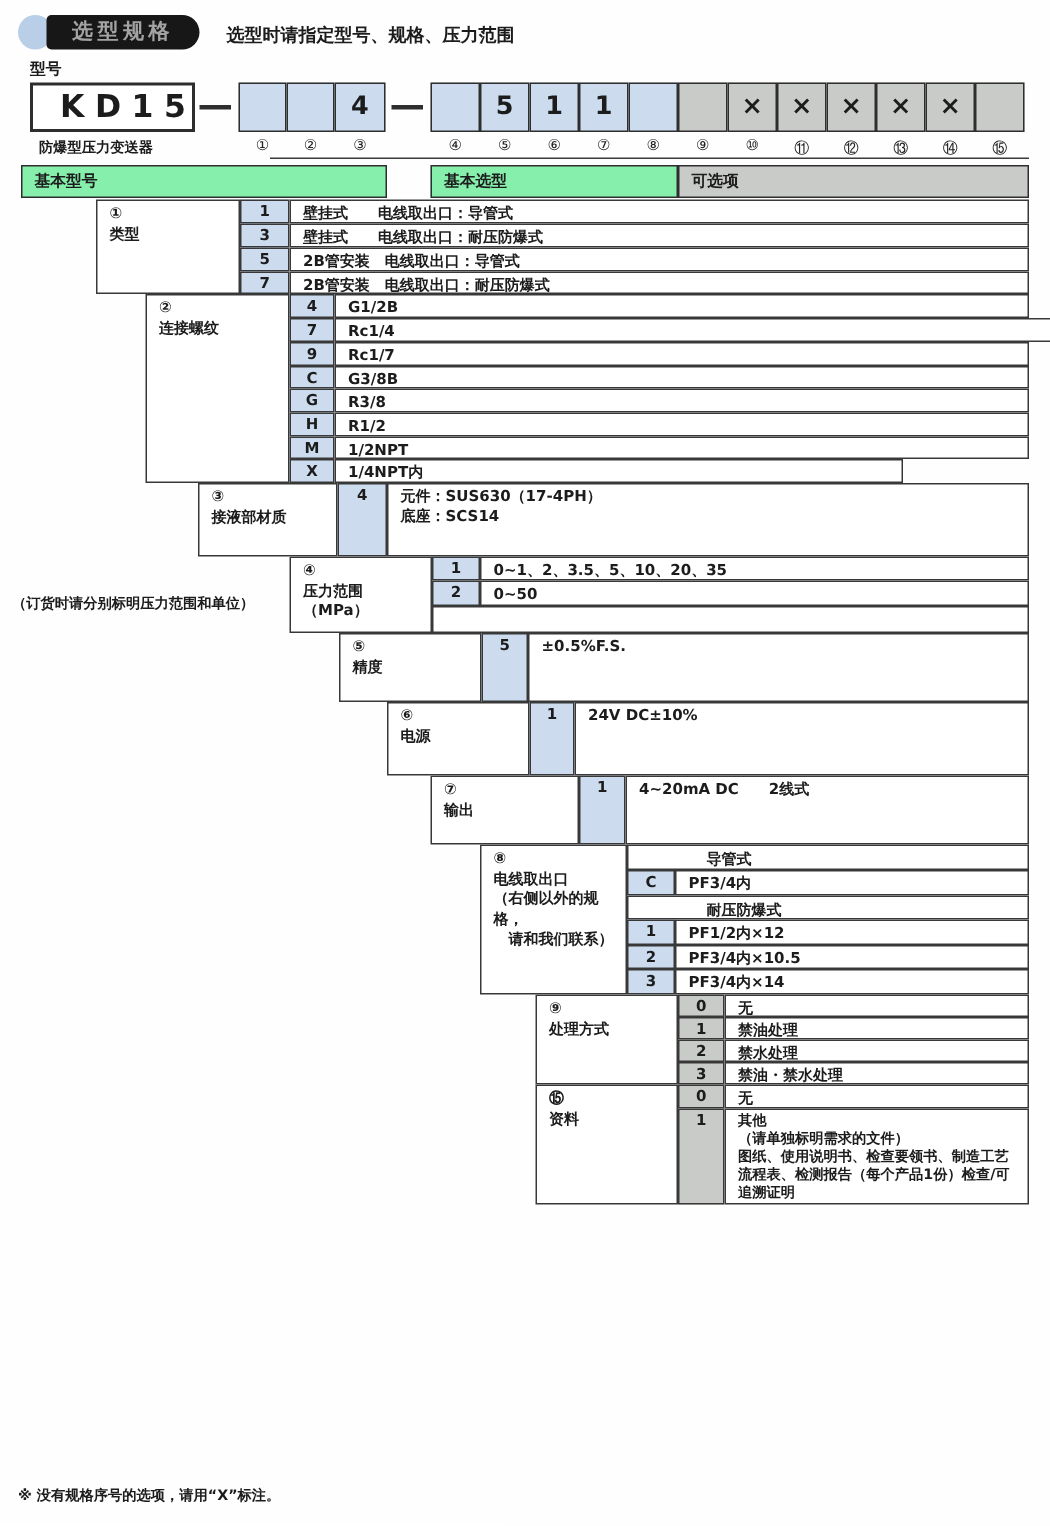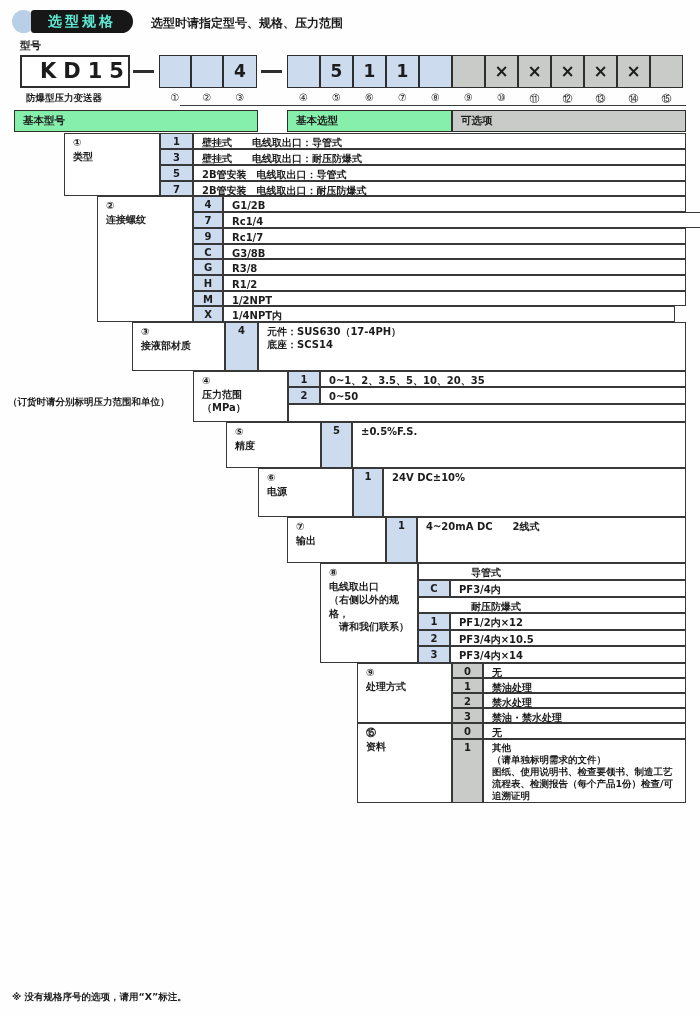--- a/index.html
+++ b/index.html
@@ -1,21 +1,21 @@
 <!DOCTYPE html>
 <html><head>
 <meta charset="utf-8">
 <style>
   html,body{margin:0;padding:0;background:#ffffff;}
   .page{position:relative;width:700px;height:1017px;background:#fefefe;
         font-family:"DejaVu Sans","Liberation Sans",sans-serif;color:#1c1c1c;overflow:hidden;}
   .abs{position:absolute;box-sizing:border-box;}
   
   .badge-ellipse{width:23px;height:23px;border-radius:50%;background:#b9cfe8;}
-  .badge{background:#171717;color:#5eead4;border-radius:4px 14px 14px 4px;
+  .badge{background:#171717;color:#a3a3a3;border-radius:4px 14px 14px 4px;
          font-size:14px;font-weight:bold;letter-spacing:3px;text-align:center;line-height:23px;}
   .subtitle{font-size:12px;font-weight:bold;}
   .small-label{font-size:10.5px;font-weight:bold;}
   
   .mbox{border:2px solid #2e2e2e;background:#fff;text-align:center;font-weight:bold;}
   .kd{font-size:21px;letter-spacing:7px;line-height:29px;padding-left:18px;}
   .digit{border:1.6px solid #2e2e2e;text-align:center;font-size:17px;font-weight:bold;line-height:30px;}
   .digit.blue{background:#ccdcee;}
   .digit.gray{background:#c9cbc8;}
   .dash{background:#2e2e2e;height:2.5px;}
@@ -114,21 +114,21 @@
   <div class="abs cell desc" style="left:223px;top:228px;width:463px;height:16px;">Rc1/7</div>
   <div class="abs cell code" style="left:193px;top:244px;width:30px;height:15px;">C</div>
   <div class="abs cell desc" style="left:223px;top:244px;width:463px;height:15px;">G3/8B</div>
   <div class="abs cell code" style="left:193px;top:259px;width:30px;height:16px;">G</div>
   <div class="abs cell desc" style="left:223px;top:259px;width:463px;height:16px;">R3/8</div>
   <div class="abs cell code" style="left:193px;top:275px;width:30px;height:16px;">H</div>
   <div class="abs cell desc" style="left:223px;top:275px;width:463px;height:16px;">R1/2</div>
   <div class="abs cell code" style="left:193px;top:291px;width:30px;height:15px;">M</div>
   <div class="abs cell desc" style="left:223px;top:291px;width:463px;height:15px;">1/2NPT</div>
   <div class="abs cell code" style="left:193px;top:306px;width:30px;height:16px;">X</div>
-  <div class="abs cell desc" style="left:223px;top:306px;width:452px;height:16px;">1/4NPT内</div>
+  <div class="abs cell desc" style="left:223px;top:306px;width:379px;height:16px;">1/4NPT内</div>
 
   <div class="abs cell label-box" style="left:132px;top:322px;width:93px;height:49px;">③
 接液部材质</div>
   <div class="abs cell code" style="left:225px;top:322px;width:33px;height:49px;">4</div>
   <div class="abs cell desc" style="left:258px;top:322px;width:428px;height:49px;">元件：SUS630（17-4PH）
 底座：SCS14</div>
 
   <div class="abs cell label-box" style="left:193px;top:371px;width:95px;height:51px;">④
 压力范围（MPa）</div>
   <div class="abs cell code" style="left:288px;top:371px;width:32px;height:16px;">1</div>

